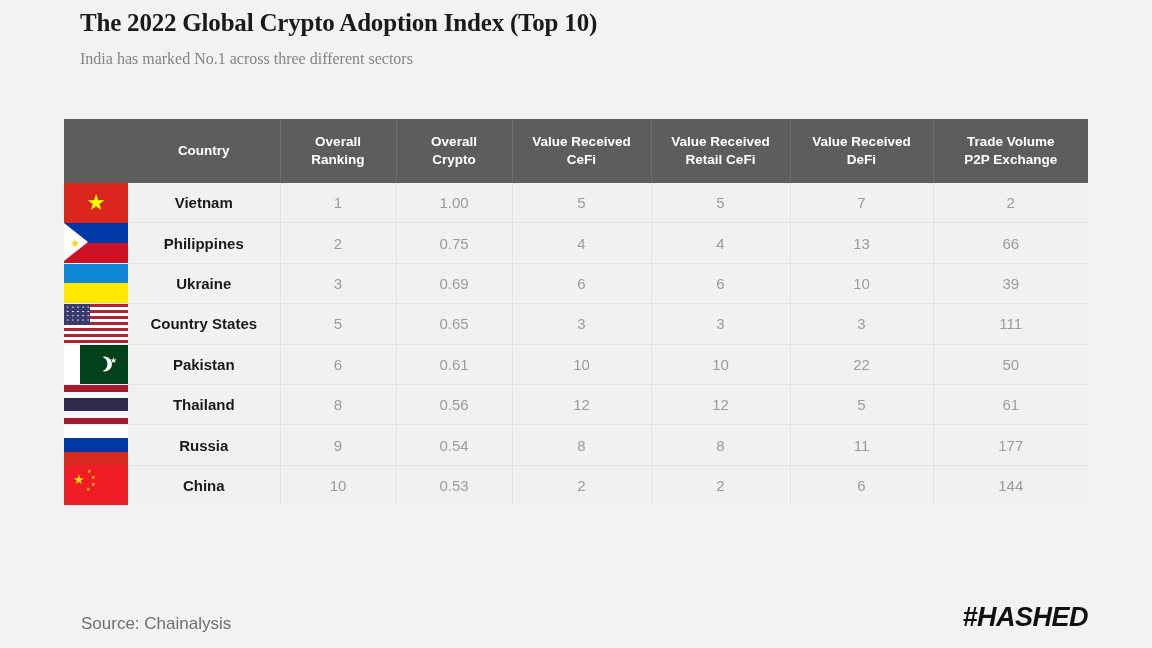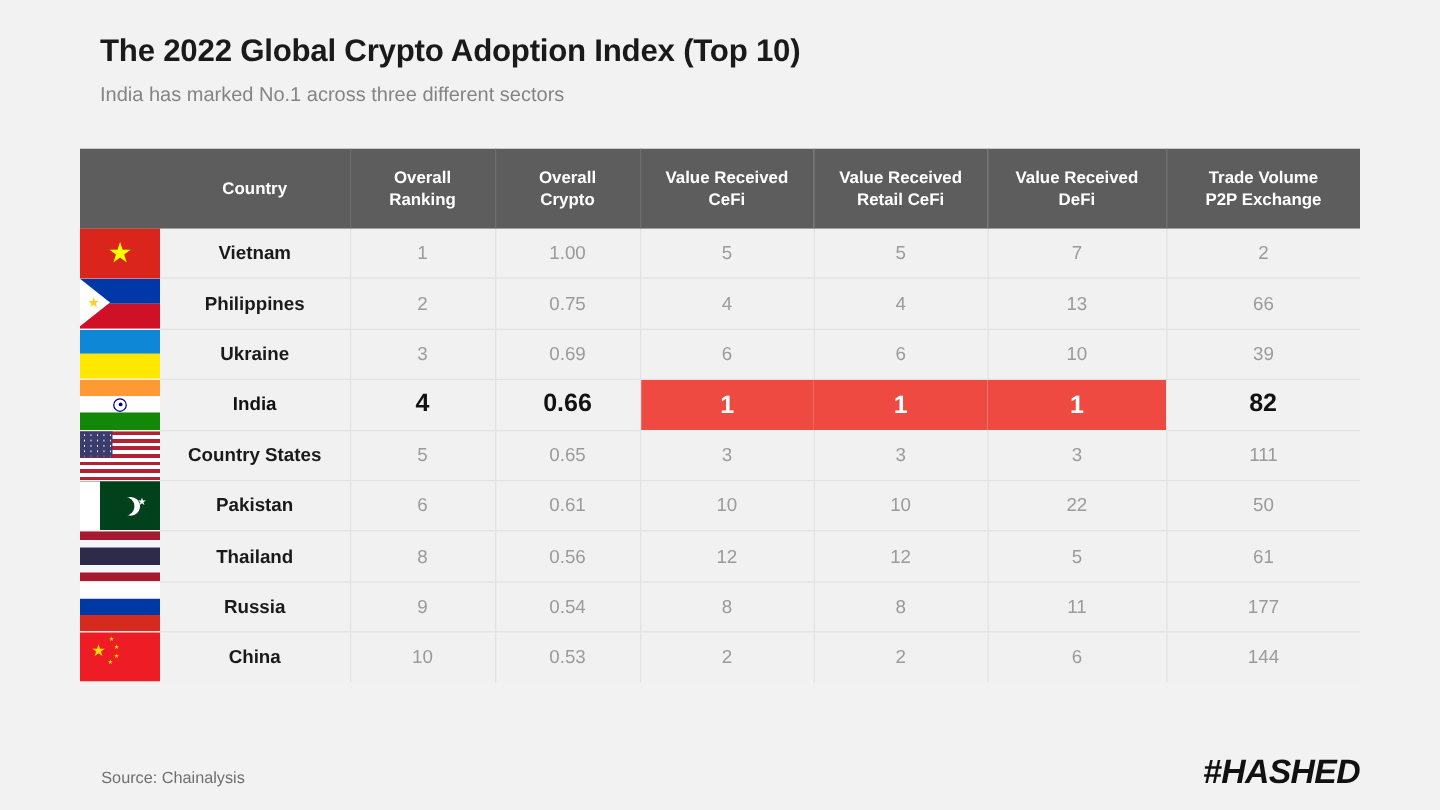--- a/index.html
+++ b/index.html
@@ -12,22 +12,23 @@
     background: #f2f2f2;
     font-family: "Liberation Sans", sans-serif;
     overflow: hidden;
     position: relative;
   }
 
   
   #header {
     position: absolute;
     left: 80px;
-    top: 24px;
+    top: 6px;
     width: 1000px;
+    font-family: Liberation Serif, serif;
   }
   #title {
     font-size: 25px;
     font-weight: bold;
     color: #1a1a1a;
     letter-spacing: -0.2px;
     margin: 0;
     line-height: 34px;
     white-space: nowrap;
   }
@@ -253,21 +254,21 @@
   }
   .flag-cn .sm1 { left: 23px; top: 4px; }
   .flag-cn .sm2 { left: 27px; top: 10px; }
   .flag-cn .sm3 { left: 27px; top: 17px; }
   .flag-cn .sm4 { left: 22px; top: 22px; }
 
   
   #footer { position: absolute; left: 0; top: 610px; width: 1152px; height: 38px; }
   #source {
     position: absolute; left: 81px; top: 4px;
-    font-size: 13px; color: #6f6f6f;
+    font-size: 17px; color: #6f6f6f;
   }
   #logo {
     position: absolute; right: 64px; top: -8px;
     font-size: 27px; font-weight: bold; font-style: italic;
     color: #111111; letter-spacing: -0.5px;
     font-family: "Liberation Sans", sans-serif;
     margin-left: 48px;
   }
 </style>
 </head>
@@ -360,37 +361,20 @@
             </span>
           </td>
           <td class="country-cell">Ukraine</td>
           <td>3</td>
           <td>0.69</td>
           <td>6</td>
           <td>6</td>
           <td>10</td>
           <td>39</td>
         </tr>
-        <tr class="highlight">
-          <td class="flag-cell">
-            <span class="flag flag-in">
-              <span class="stripe s1"></span>
-              <span class="stripe s2"></span>
-              <span class="stripe s3"></span>
-              <span class="chakra"></span>
-            </span>
-          </td>
-          <td class="country-cell">India</td>
-          <td class="plain-bold">4</td>
-          <td class="plain-bold">0.66</td>
-          <td class="hl">1</td>
-          <td class="hl">1</td>
-          <td class="hl">1</td>
-          <td class="plain-bold">82</td>
-        </tr>
         <tr>
           <td class="flag-cell">
             <span class="flag flag-us">
               <span class="stripes"></span>
               <span class="canton"></span>
             </span>
           </td>
           <td class="country-cell">Country States</td>
           <td>5</td>
           <td>0.65</td>

